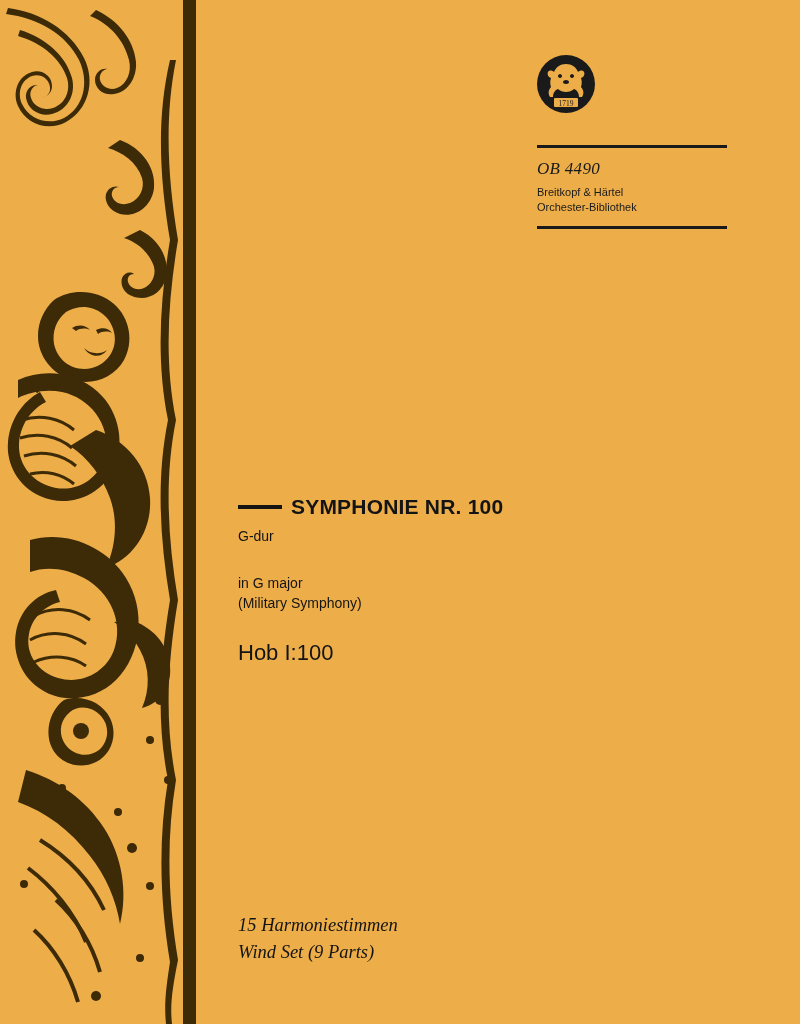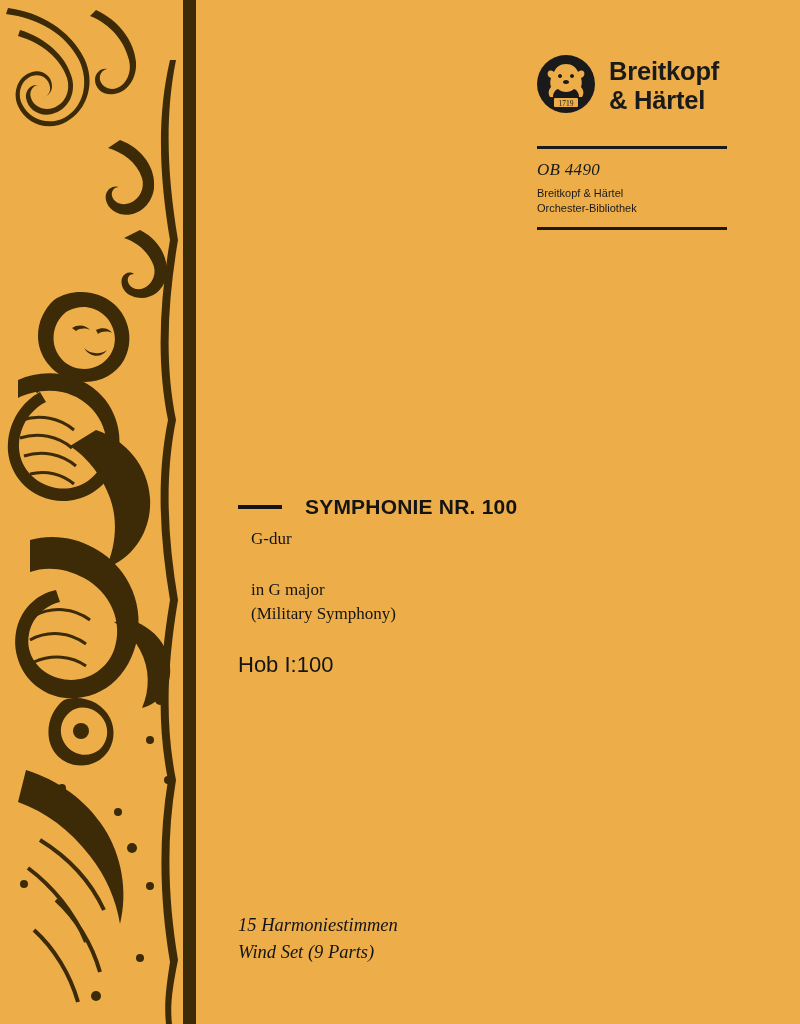--- a/index.html
+++ b/index.html
@@ -93,40 +93,39 @@
     font-style: italic;
     font-weight: bold;
     font-size: 57px;
     line-height: 1;
     letter-spacing: -0.5px;
     margin-bottom: 33px;
   }
   .work-heading {
     display: flex;
     align-items: center;
-    gap: 23px;
+    gap: 9px;
     margin-bottom: 8px;
   }
   .dash {
     display: block;
     width: 44px;
     height: 3.5px;
     background: #141414;
     flex: 0 0 44px;
   }
   .work-title {
     font-size: 21px;
     font-weight: bold;
     letter-spacing: 0.2px;
   }
   .work-sub {
-    font-size: 17px;
+    font-size: 14px;
     line-height: 1.42;
-    margin-left: 13px;
-    font-family: Liberation Serif, serif;
+    margin-left: 0;
   }
   #german-sub {
     margin-bottom: 27px;
   }
   #english-sub {
     margin-bottom: 26px;
   }
   #catalogue-ref {
     font-size: 22px;
   }
@@ -227,24 +226,20 @@
           <circle cx="29" cy="29" r="29" fill="#1a1a1a"></circle>
 
           <g fill="#edae4a">
             <path d="M29 9 C23 9 19 12 17 17 C15 15 12 15 11 17 C10 19 11 22 14 23 C13 26 13 29 14 32 C12 34 11 37 12 40 L13 42 L16 42 C16 38 18 35 21 34 C23 36 26 37 29 37 C32 37 35 36 37 34 C40 35 42 38 42 42 L45 42 L46 40 C47 37 46 34 44 32 C45 29 45 26 44 23 C47 22 48 19 47 17 C46 15 43 15 41 17 C39 12 35 9 29 9 Z M23 19 C24 19 25 20 25 21 C25 22 24 23 23 23 C22 23 21 22 21 21 C21 20 22 19 23 19 Z M35 19 C36 19 37 20 37 21 C37 22 36 23 35 23 C34 23 33 22 33 21 C33 20 34 19 35 19 Z M29 25 C31 25 32 26 32 27 C32 28 31 29 29 29 C27 29 26 28 26 27 C26 26 27 25 29 25 Z"></path>
 
             <rect x="17" y="43" width="24" height="9" rx="1"></rect>
           </g>
           <text x="29" y="50.5" font-family="Liberation Serif, serif" font-size="7.5" fill="#1a1a1a" text-anchor="middle">1719</text>
         </svg>
       </div>
-      <div id="publisher-name">
-        <div>Breitkopf</div>
-        <div>&amp; Härtel</div>
-      </div>
     </div>
 
     <div class="rule" id="rule-top"></div>
 
     <div id="catalog-lines">
       <div id="catalog-number">OB 4490</div>
       <div class="catalog-sub">Breitkopf &amp; Härtel</div>
       <div class="catalog-sub">Orchester-Bibliothek</div>
     </div>
 

